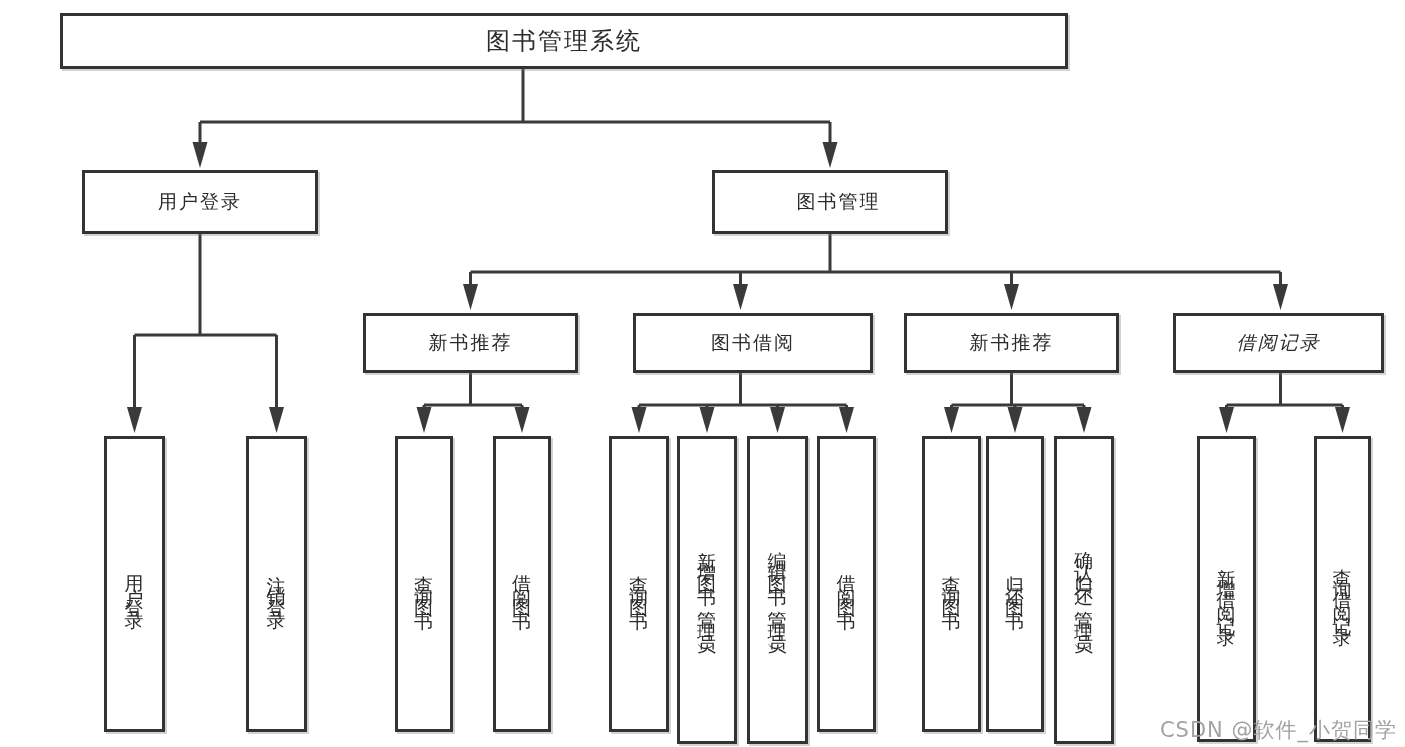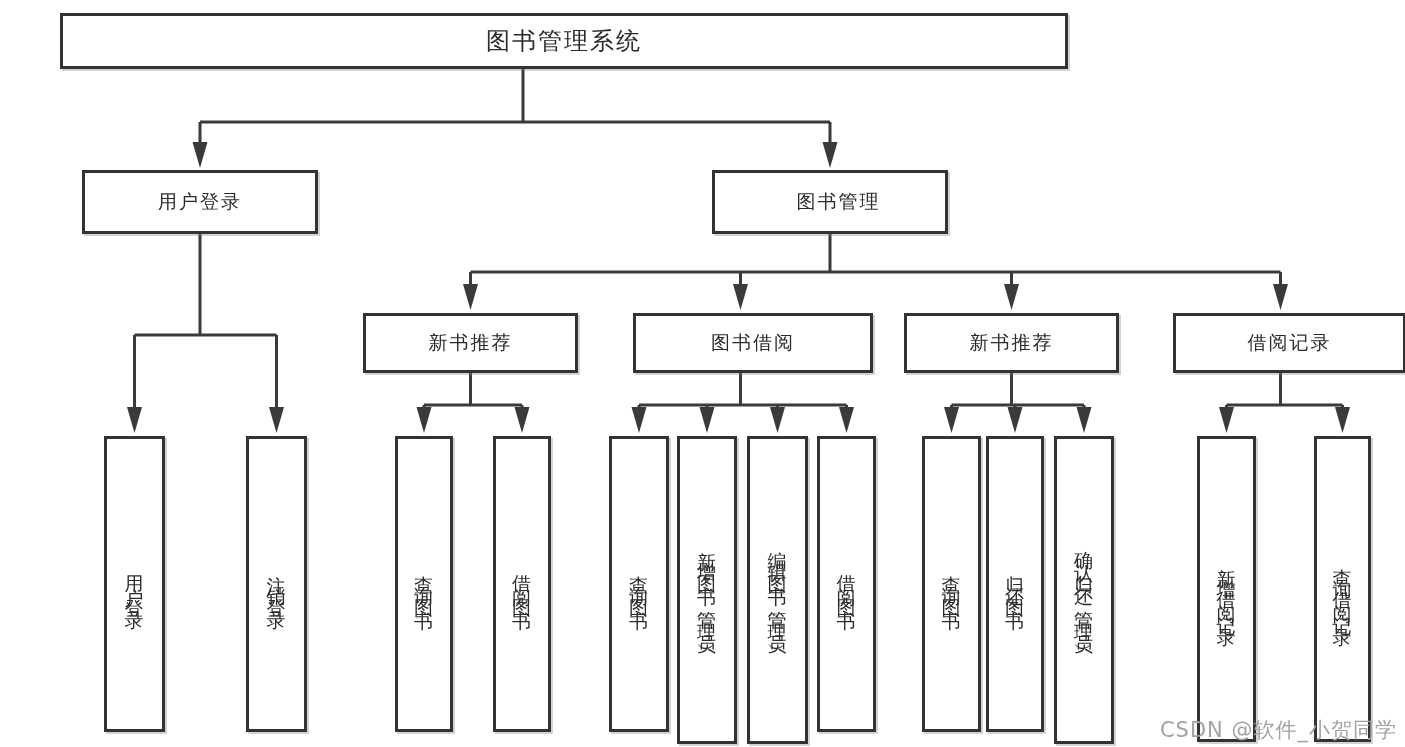--- a/index.html
+++ b/index.html
@@ -109,21 +109,21 @@
   </svg>
 
   <div class="node hbox root-box" style="left:20px;top:13px;width:1008px;height:56px;">图书管理系统</div>
 
   <div class="node hbox" style="left:82px;top:170px;width:236px;height:64px;">用户登录</div>
   <div class="node hbox" style="left:712px;top:170px;width:236px;height:64px;padding-left:17px;">图书管理</div>
 
   <div class="node hbox" style="left:363px;top:313px;width:215px;height:60px;">新书推荐</div>
   <div class="node hbox" style="left:633px;top:313px;width:240px;height:60px;">图书借阅</div>
   <div class="node hbox" style="left:904px;top:313px;width:215px;height:60px;">新书推荐</div>
-  <div class="node hbox" style="left:1173px;top:313px;width:233px;height:60px;">借阅记录</div>
+  <div class="node hbox" style="left:1173px;top:313px;width:211px;height:60px;font-style:italic;">借阅记录</div>
 
   <div class="node vbox" style="left:104px;top:436px;width:61px;height:296px;">用户登录</div>
   <div class="node vbox" style="left:246px;top:436px;width:61px;height:296px;">注销登录</div>
 
   <div class="node vbox" style="left:395px;top:436px;width:58px;height:296px;">查询图书</div>
   <div class="node vbox" style="left:493px;top:436px;width:58px;height:296px;">借阅图书</div>
 
   <div class="node vbox" style="left:609px;top:436px;width:60px;height:296px;">查询图书</div>
   <div class="node vbox" style="left:677px;top:436px;width:60px;height:308px;">新增图书（管理员）</div>
   <div class="node vbox" style="left:747px;top:436px;width:61px;height:308px;">编辑图书（管理员）</div>

